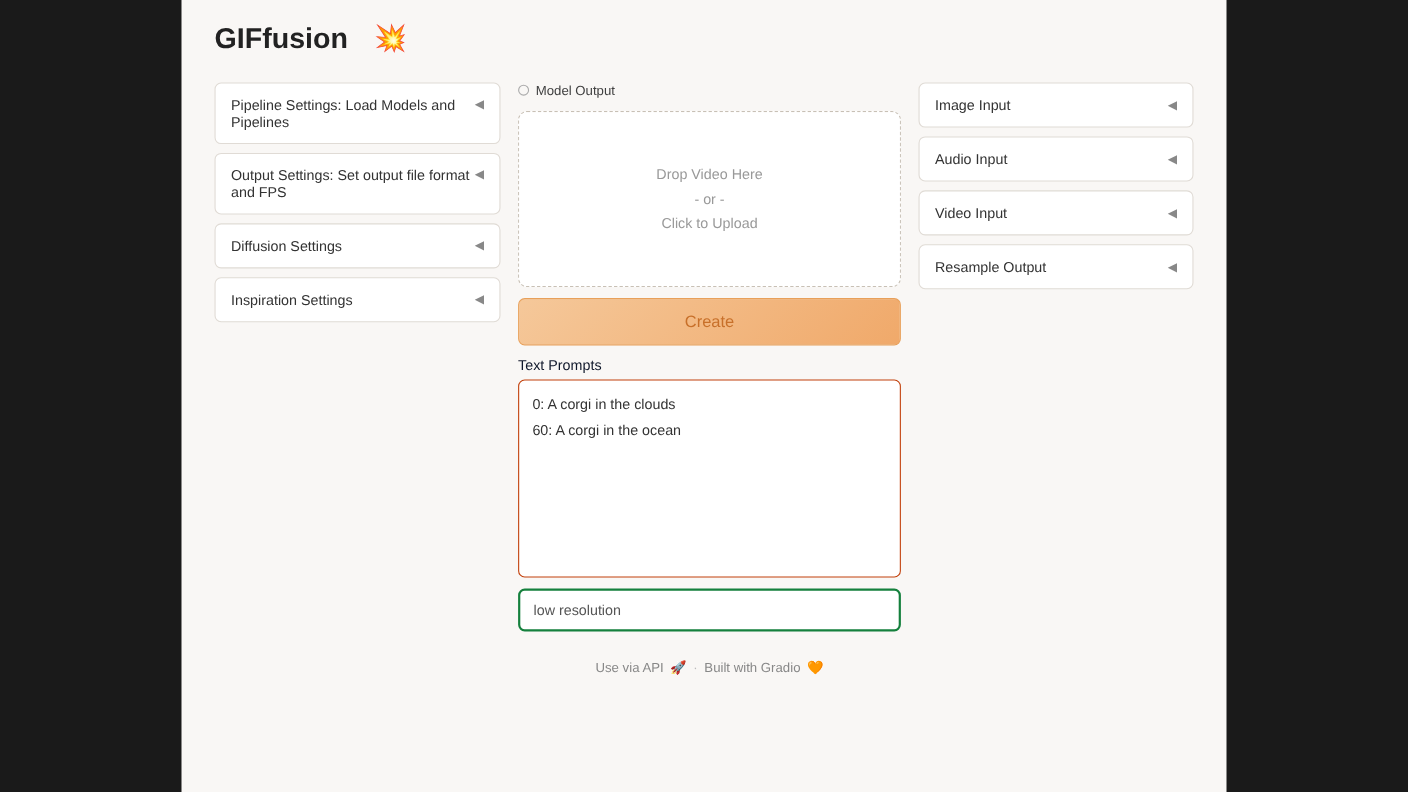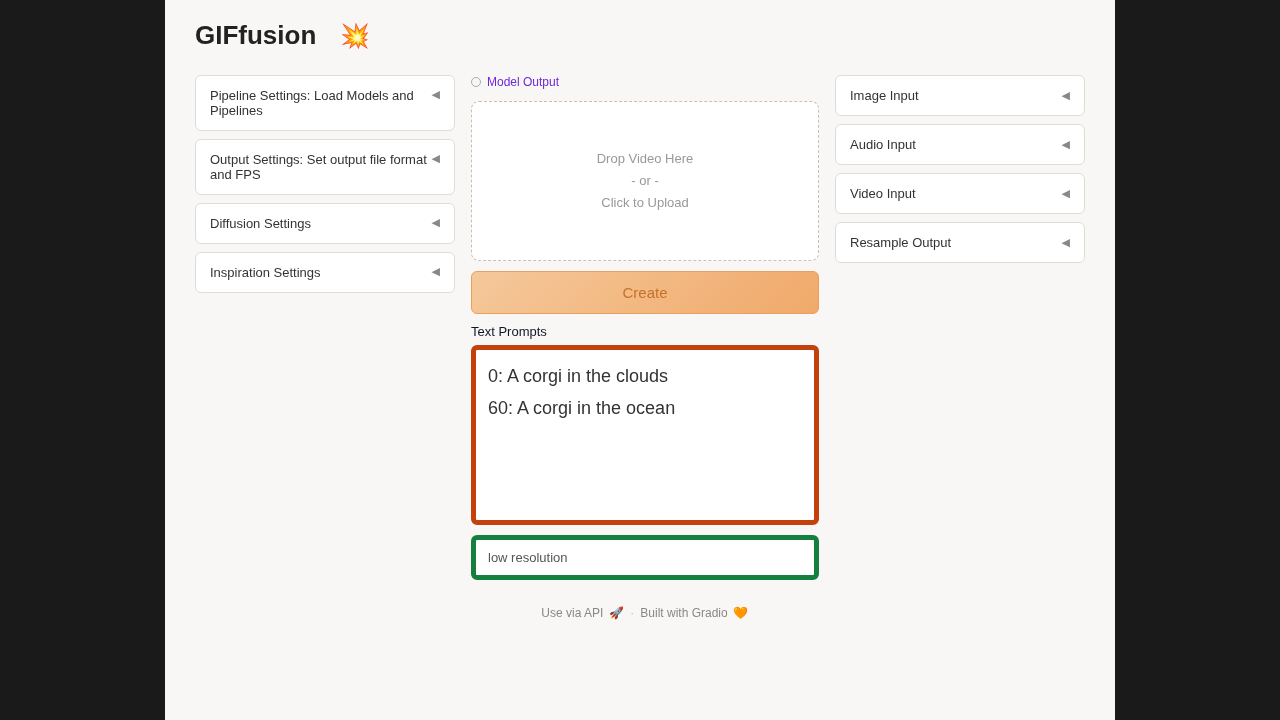--- a/index.html
+++ b/index.html
@@ -64,21 +64,21 @@
     .center-panel {
       display: flex;
       flex-direction: column;
       gap: 10px;
     }
     .model-output-label {
       display: flex;
       align-items: center;
       gap: 6px;
       font-size: 12px;
-      color: #6d28d9;
+      color: #404040;
       margin-bottom: 2px;
     }
     .model-output-dot {
       width: 10px;
       height: 10px;
       border-radius: 50%;
       border: 1.5px solid #aaa;
       background: transparent;
     }
     .video-upload-area {
@@ -108,31 +108,31 @@
       cursor: pointer;
       width: 100%;
     }
     .section-label {
       font-size: 13px;
       color: #0f172a;
       margin-bottom: 6px;
     }
     .text-prompts-display {
       background: #fff;
-      border: 5px solid #c2410c;
+      border: 1px solid #c2410c;
       border-radius: 6px;
       padding: 10px 12px;
       min-height: 180px;
-      font-size: 18px;
+      font-size: 13px;
       color: #333;
       line-height: 1.8;
     }
     .negative-prompts-input {
       background: #fff;
-      border: 5px solid #15803d;
+      border: 2px solid #15803d;
       border-radius: 6px;
       padding: 10px 12px;
       font-size: 13px;
       color: #555;
       width: 100%;
       outline: none;
     }
     .right-sidebar {
       display: flex;
       flex-direction: column;

